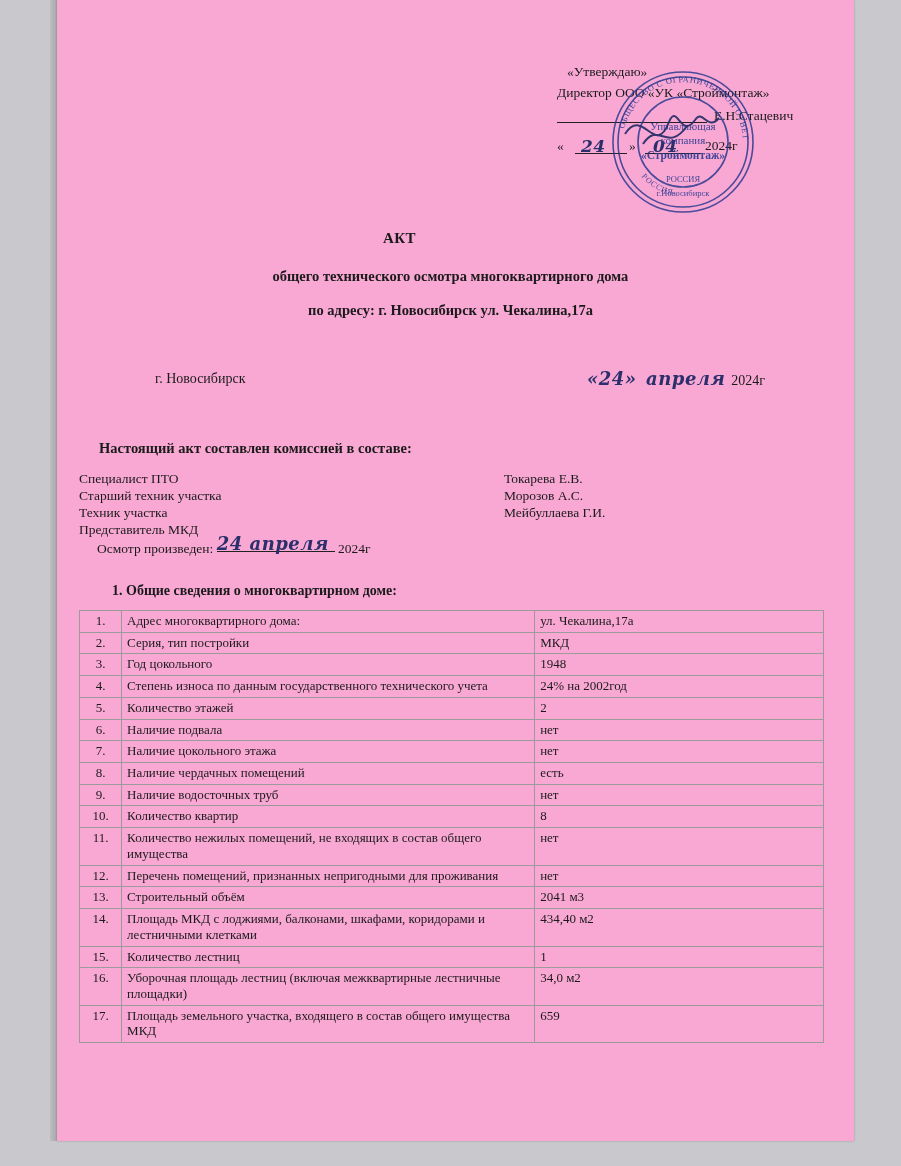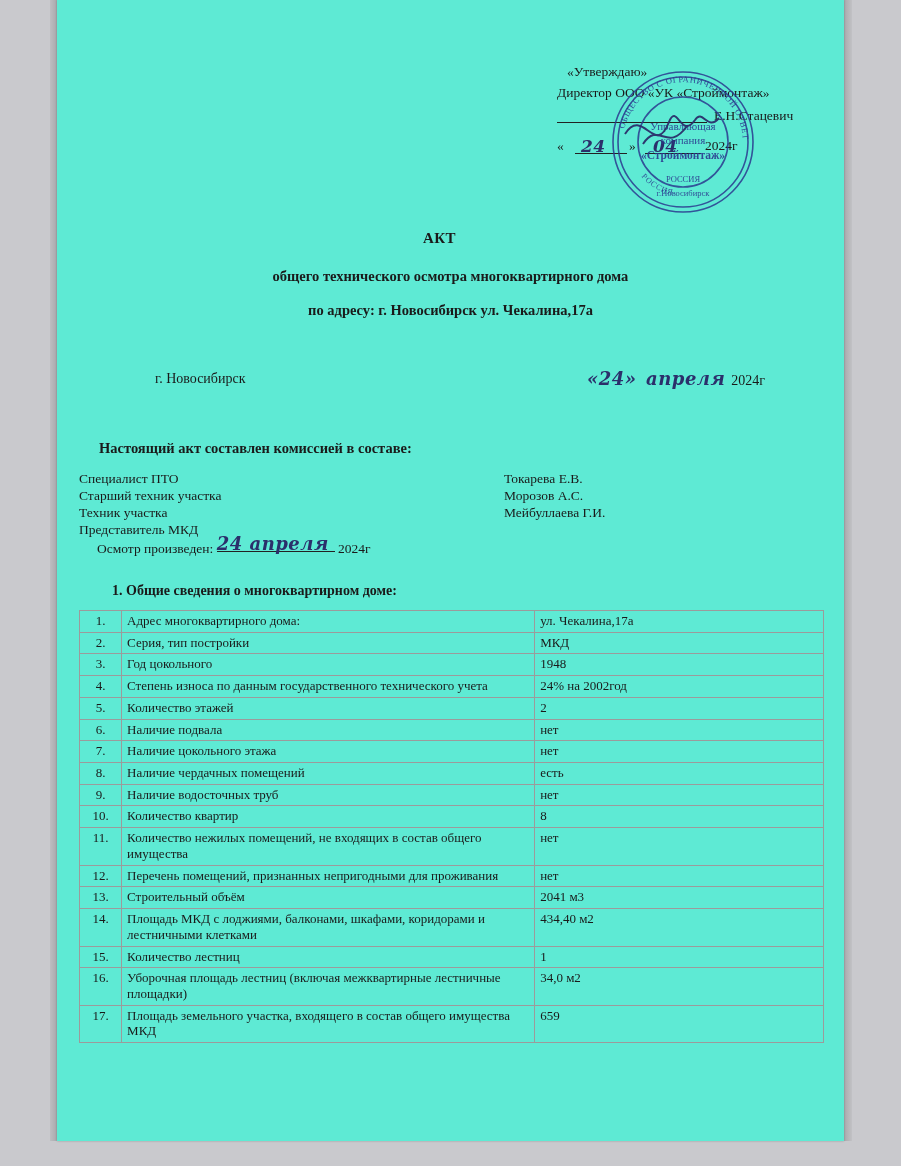--- a/index.html
+++ b/index.html
@@ -14,22 +14,23 @@
     background: #c9c9cd;
     overflow: hidden;
     font-family: "Liberation Serif", serif;
   }
   .sheet {
     position: absolute;
     left: 57px;
     top: 0;
     width: 787px;
     height: 1141px;
-    background: #5eead4;
+    background: #f9a8d4;
     box-shadow: 0 0 2px rgba(0,0,0,0.25);
+    padding-left: 10px;
   }
   .sheet-shadow-l {
     position: absolute;
     left: 50px; top: 0; width: 7px; height: 1141px;
     background: linear-gradient(to right, rgba(0,0,0,0.06), rgba(0,0,0,0.16));
   }
   .sheet-shadow-r {
     position: absolute;
     left: 844px; top: 0; width: 8px; height: 1141px;
     background: linear-gradient(to right, rgba(0,0,0,0.16), rgba(0,0,0,0.04));
@@ -98,21 +99,20 @@
   }
 
   
   .title-act {
     position: absolute;
     left: 0; top: 230px; width: 685px;
     text-align: center;
     font-weight: bold;
     font-size: 15px;
     letter-spacing: 0.5px;
-    margin-left: 40px;
   }
   .title-sub1 {
     position: absolute;
     left: 0; top: 268px; width: 787px;
     text-align: center;
     font-weight: bold;
     font-size: 14.5px;
   }
   .title-sub2 {
     position: absolute;

